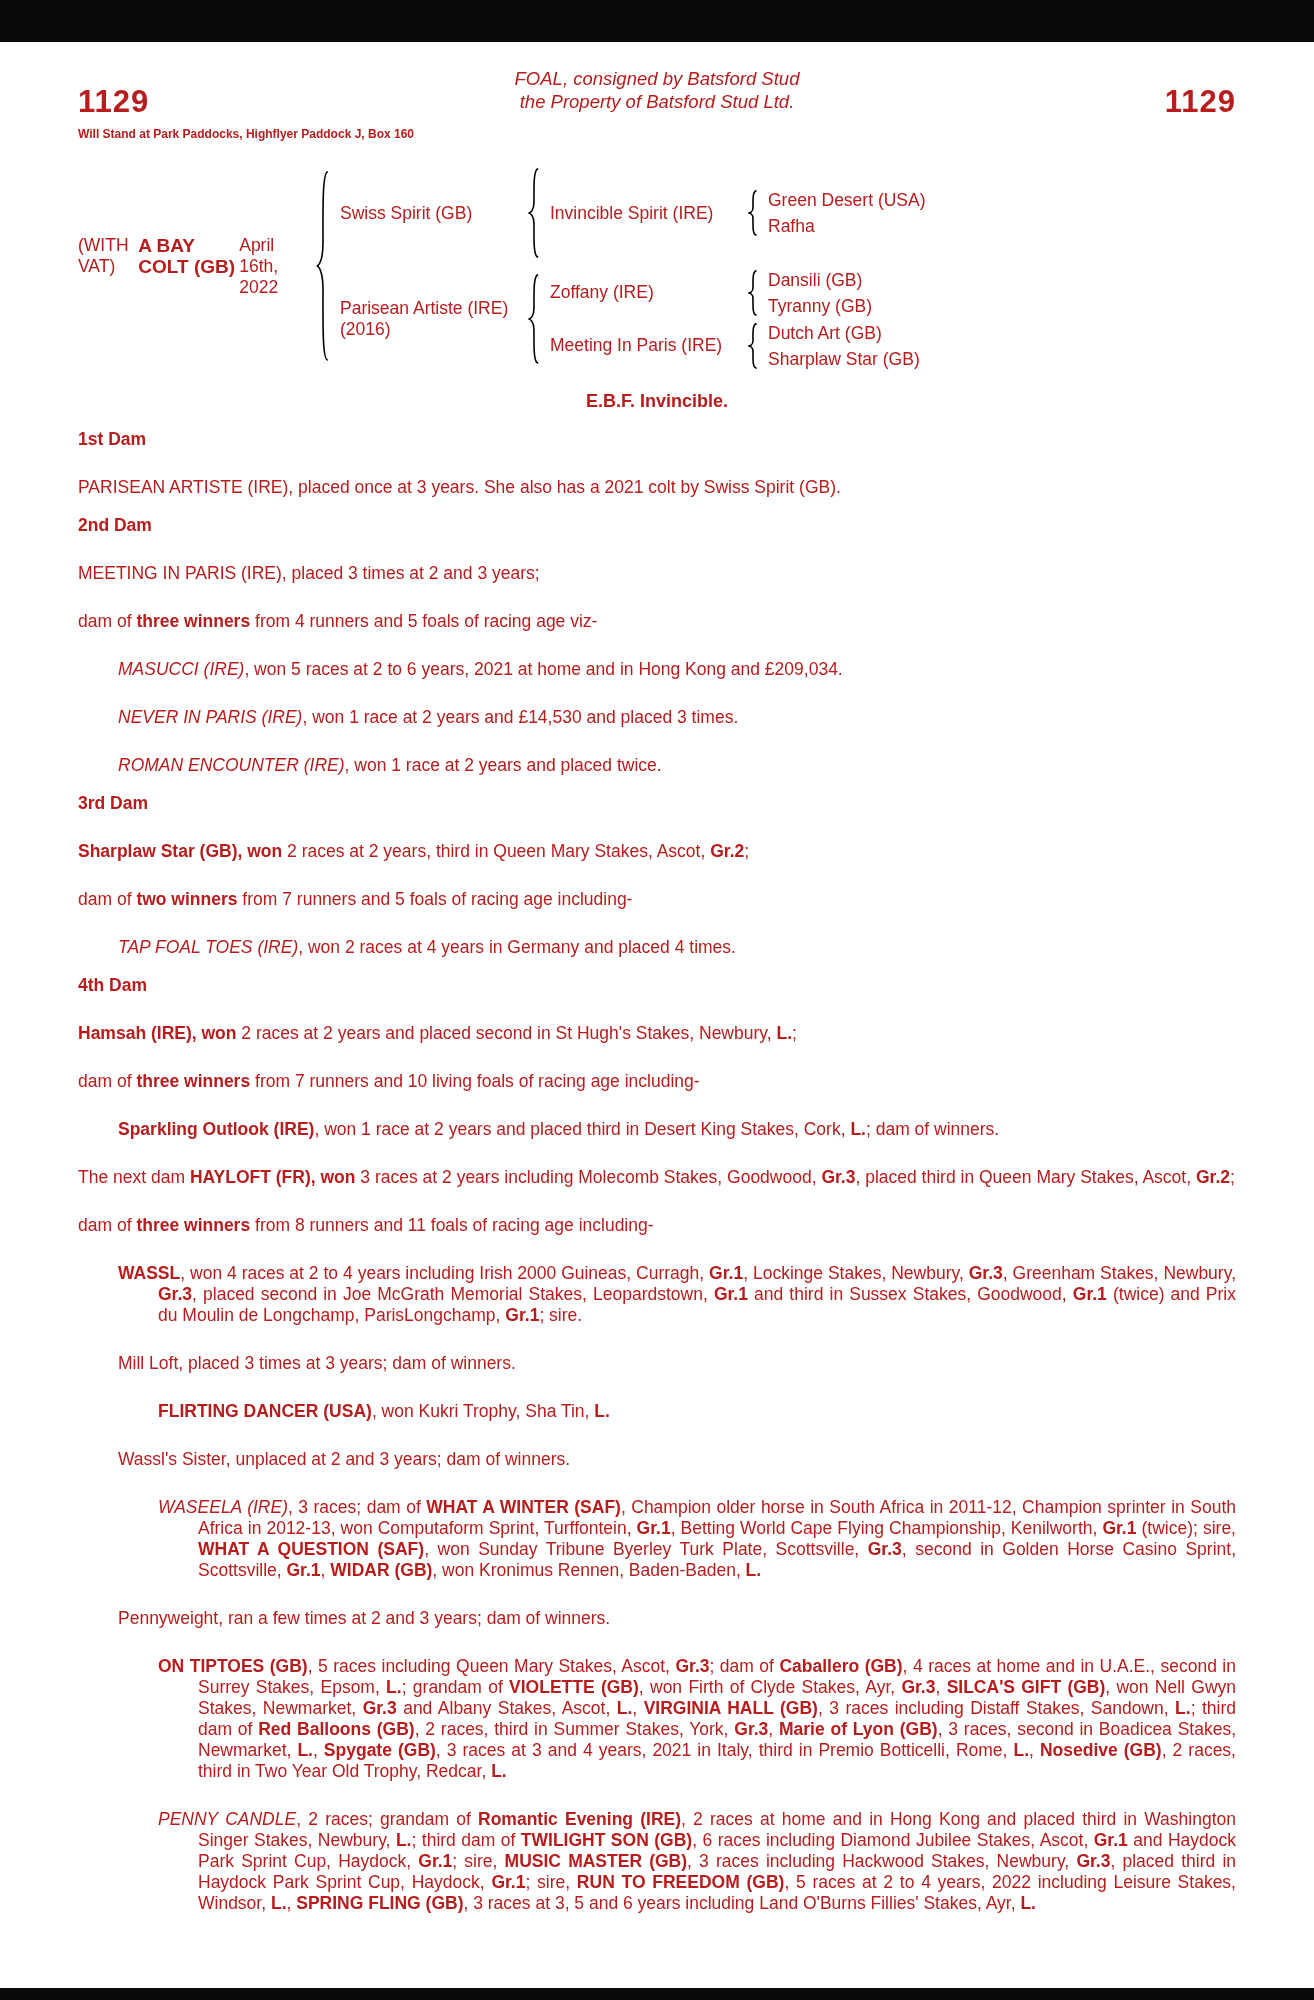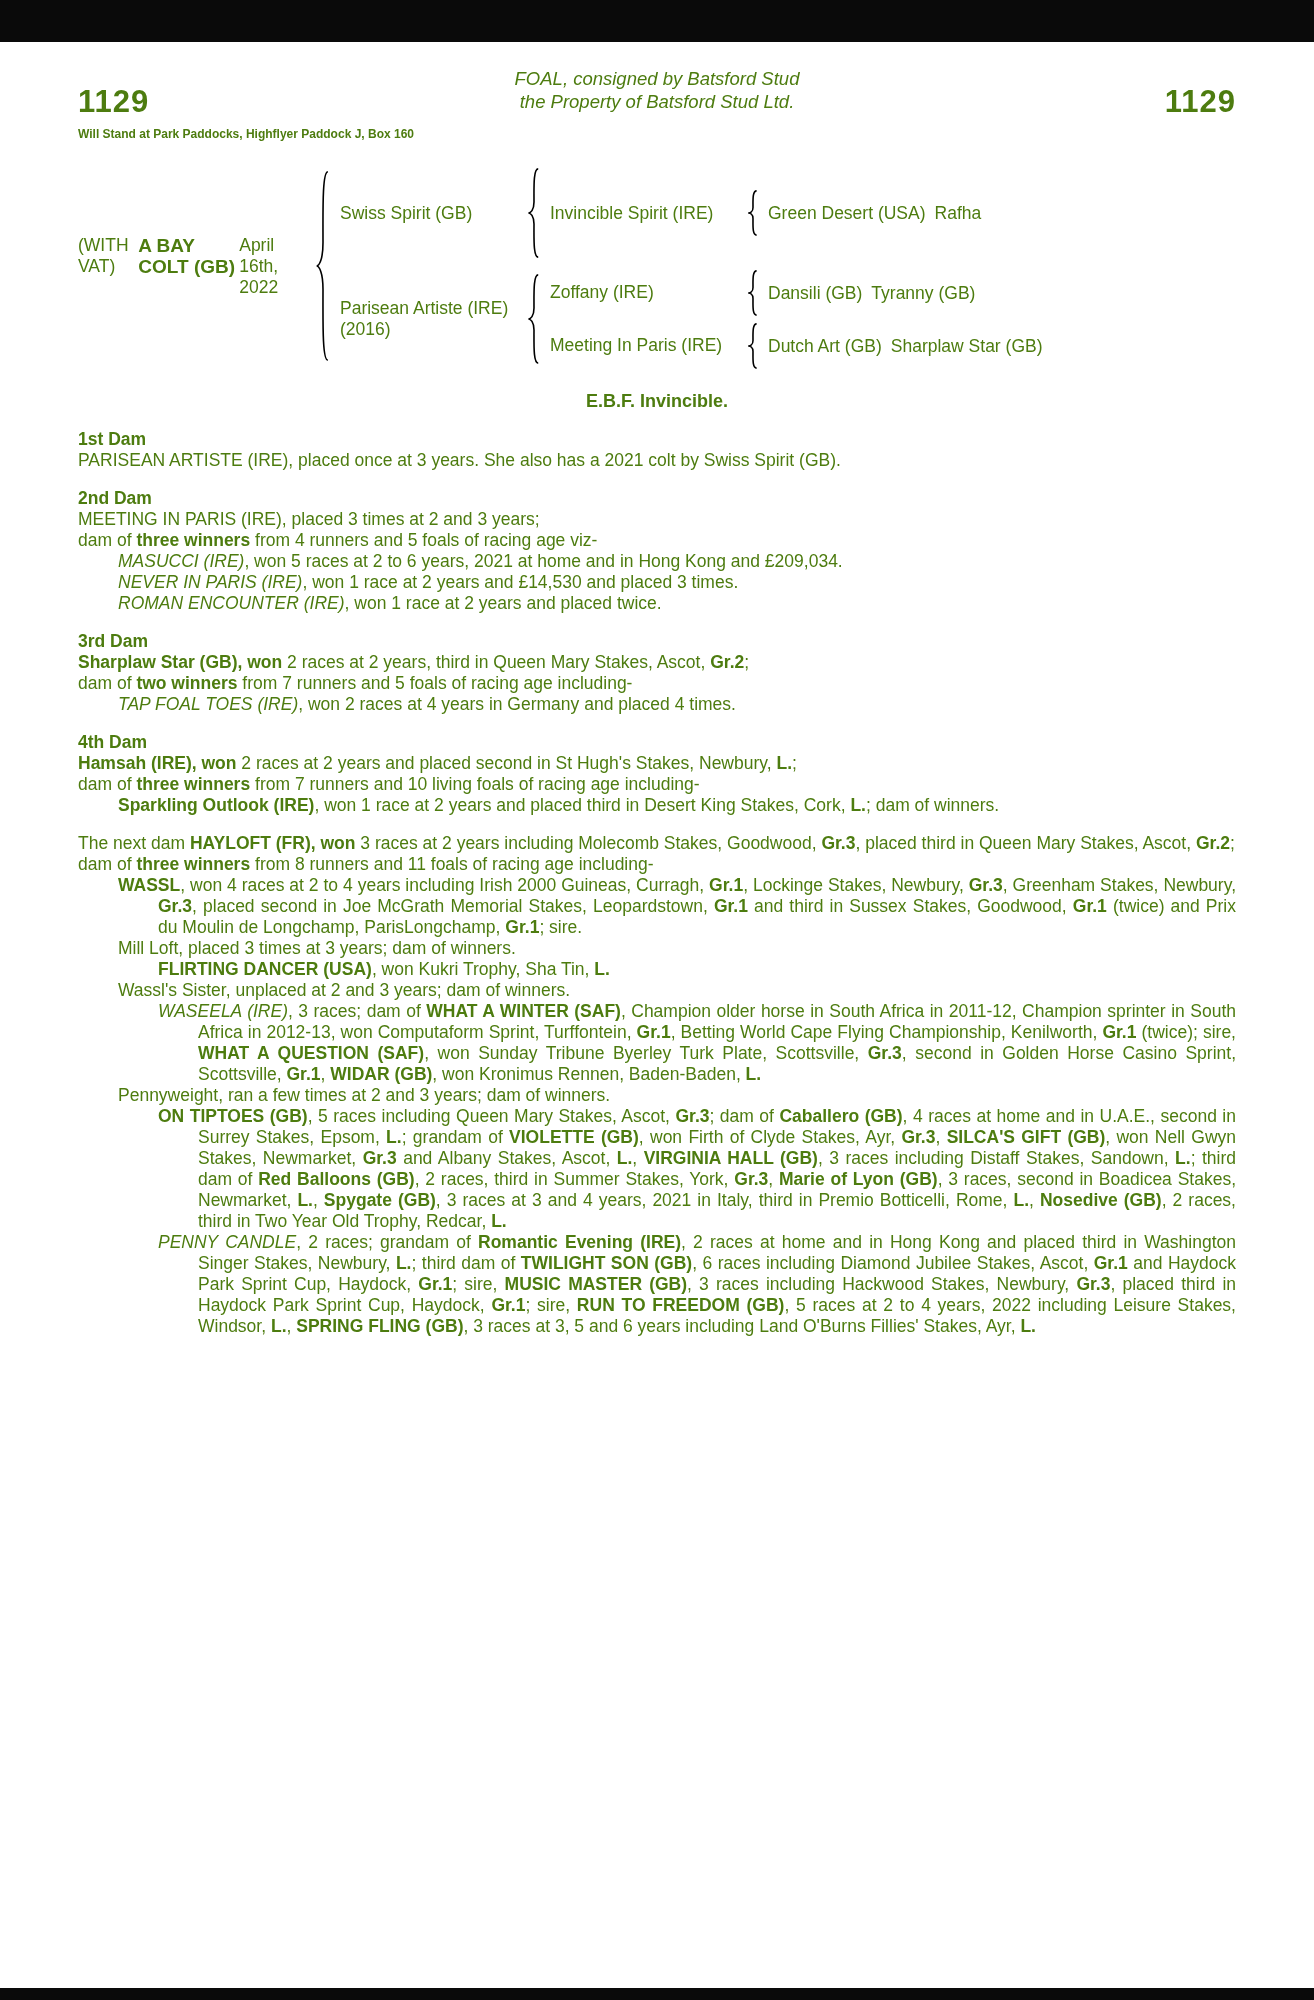--- a/index.html
+++ b/index.html
@@ -1,18 +1,18 @@
 <!DOCTYPE html>
 <html><head>
 <meta charset="utf-8">
 <style>
   * { box-sizing: border-box; }
   html, body { margin: 0; padding: 0; }
   body { background: #2b2b2b; font-family: "Liberation Sans", sans-serif; }
-  .page { width: 1314px; height: 2000px; background: #ffffff; color: #4d7c0f; position: relative; margin: 0 auto; overflow: hidden; }
+  .page { width: 1314px; height: 2000px; background: #ffffff; color: #b91c1c; position: relative; margin: 0 auto; overflow: hidden; }
   .scan-edge { background: #0a0a0a; width: 100%; }
   .scan-edge.top { height: 42px; }
   .scan-edge.bottom { position: absolute; bottom: 0; left: 0; height: 12px; }
   .content { padding: 0 78px; font-size: 17.5px; line-height: 21px; }
 
   .bold { font-weight: bold; }
   .ital { font-style: italic; }
 
   .consign-line { text-align: center; font-style: italic; font-size: 18.5px; margin-top: 26px; }
   .lot-row { display: flex; align-items: center; justify-content: space-between; margin-top: 2px; }
@@ -24,28 +24,28 @@
   .ped-subject { width: 237px; display: flex; flex-direction: row; justify-content: center; gap: 3px; }
   .ped-subject .subject-name { font-weight: bold; font-size: 19px; }
   .brace { display: flex; align-items: center; flex: 0 0 auto; }
   .brace svg { display: block; }
   .g2col { display: flex; flex-direction: column; height: 212px; }
   .g2row { height: 106px; display: flex; align-items: center; }
   .g2name { width: 196px; padding-left: 9px; }
   .g3col { display: flex; flex-direction: column; }
   .g3row { height: 53px; display: flex; align-items: center; }
   .g3name { width: 206px; padding-left: 9px; }
-  .g4col { display: flex; flex-direction: row; justify-content: center; }
+  .g4col { display: flex; flex-direction: column; justify-content: center; }
   .g4name { height: 26px; line-height: 26px; padding-left: 9px; white-space: nowrap; }
 
   .ebf-line { text-align: center; font-weight: bold; font-size: 18px; margin-top: 18px; }
 
   .section { margin-top: 17px; }
   .sec-heading { font-weight: bold; }
-  .pblock { text-align: justify; }
+  .pblock { text-align: justify; margin-top: 27px; }
 </style>
 </head>
 <body>
 
 <div class="page">
   <div class="scan-edge top"></div>
 
   <div class="content">
 
     <div class="consign-line">FOAL, consigned by Batsford Stud</div>

